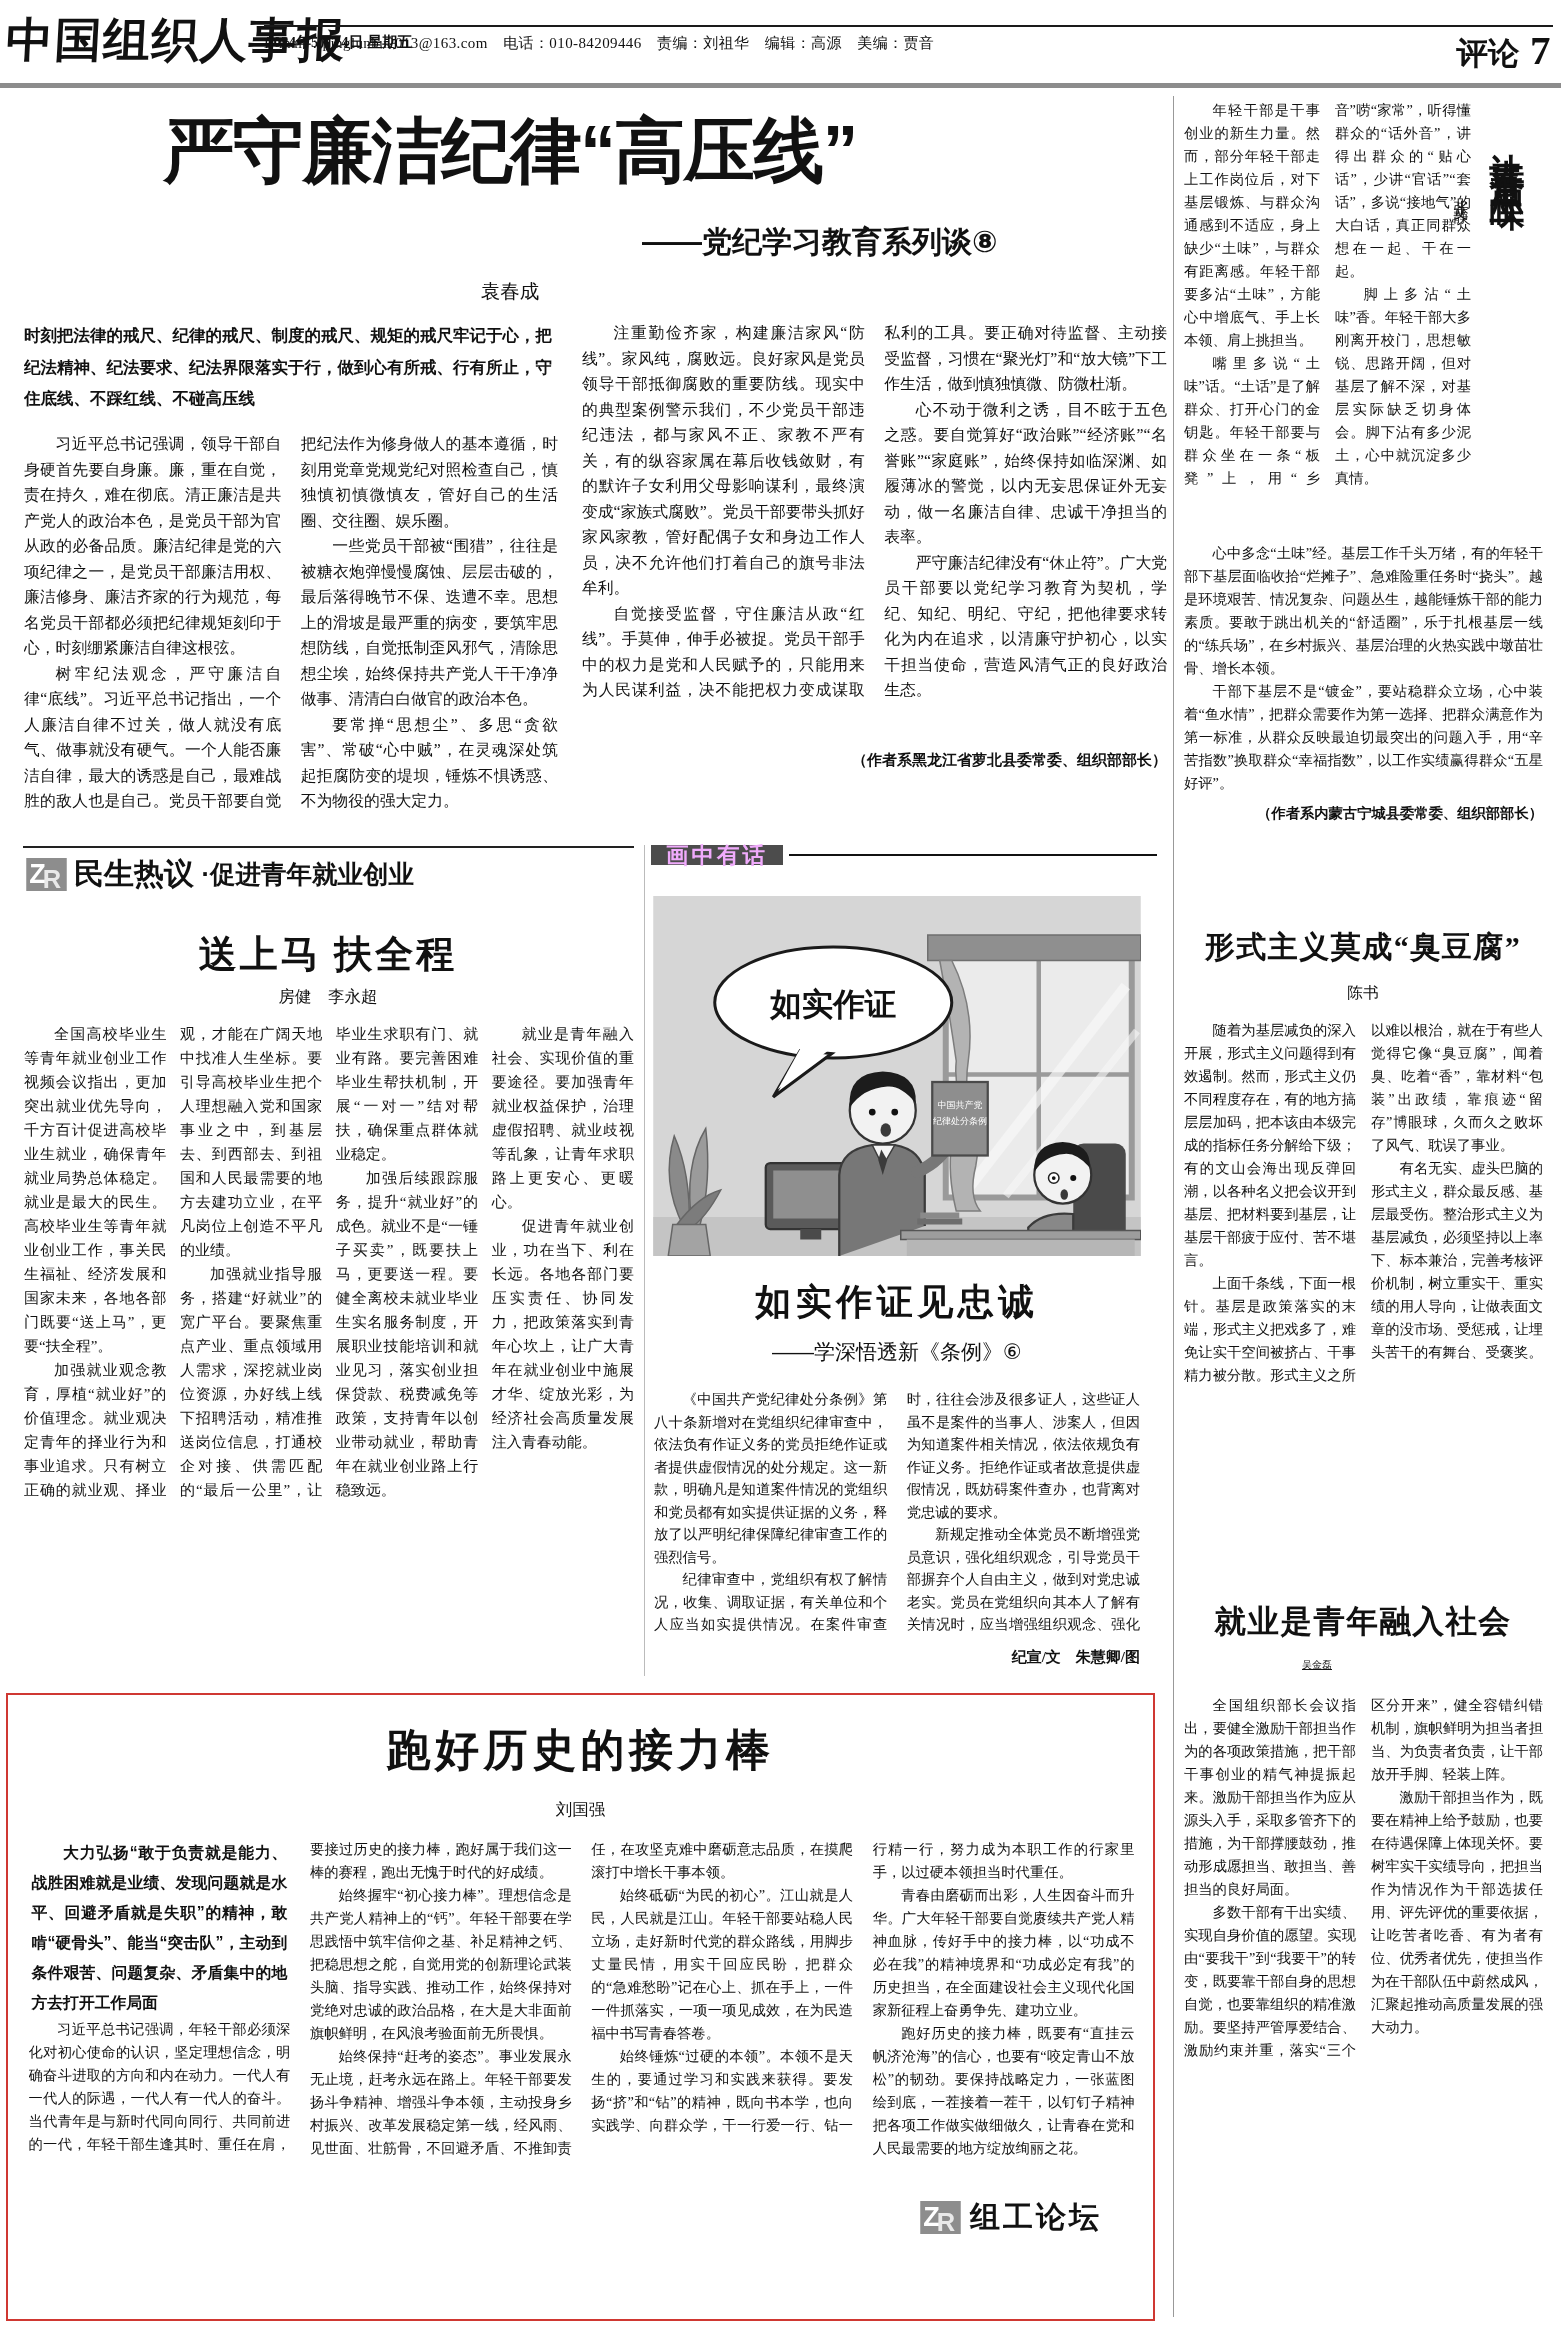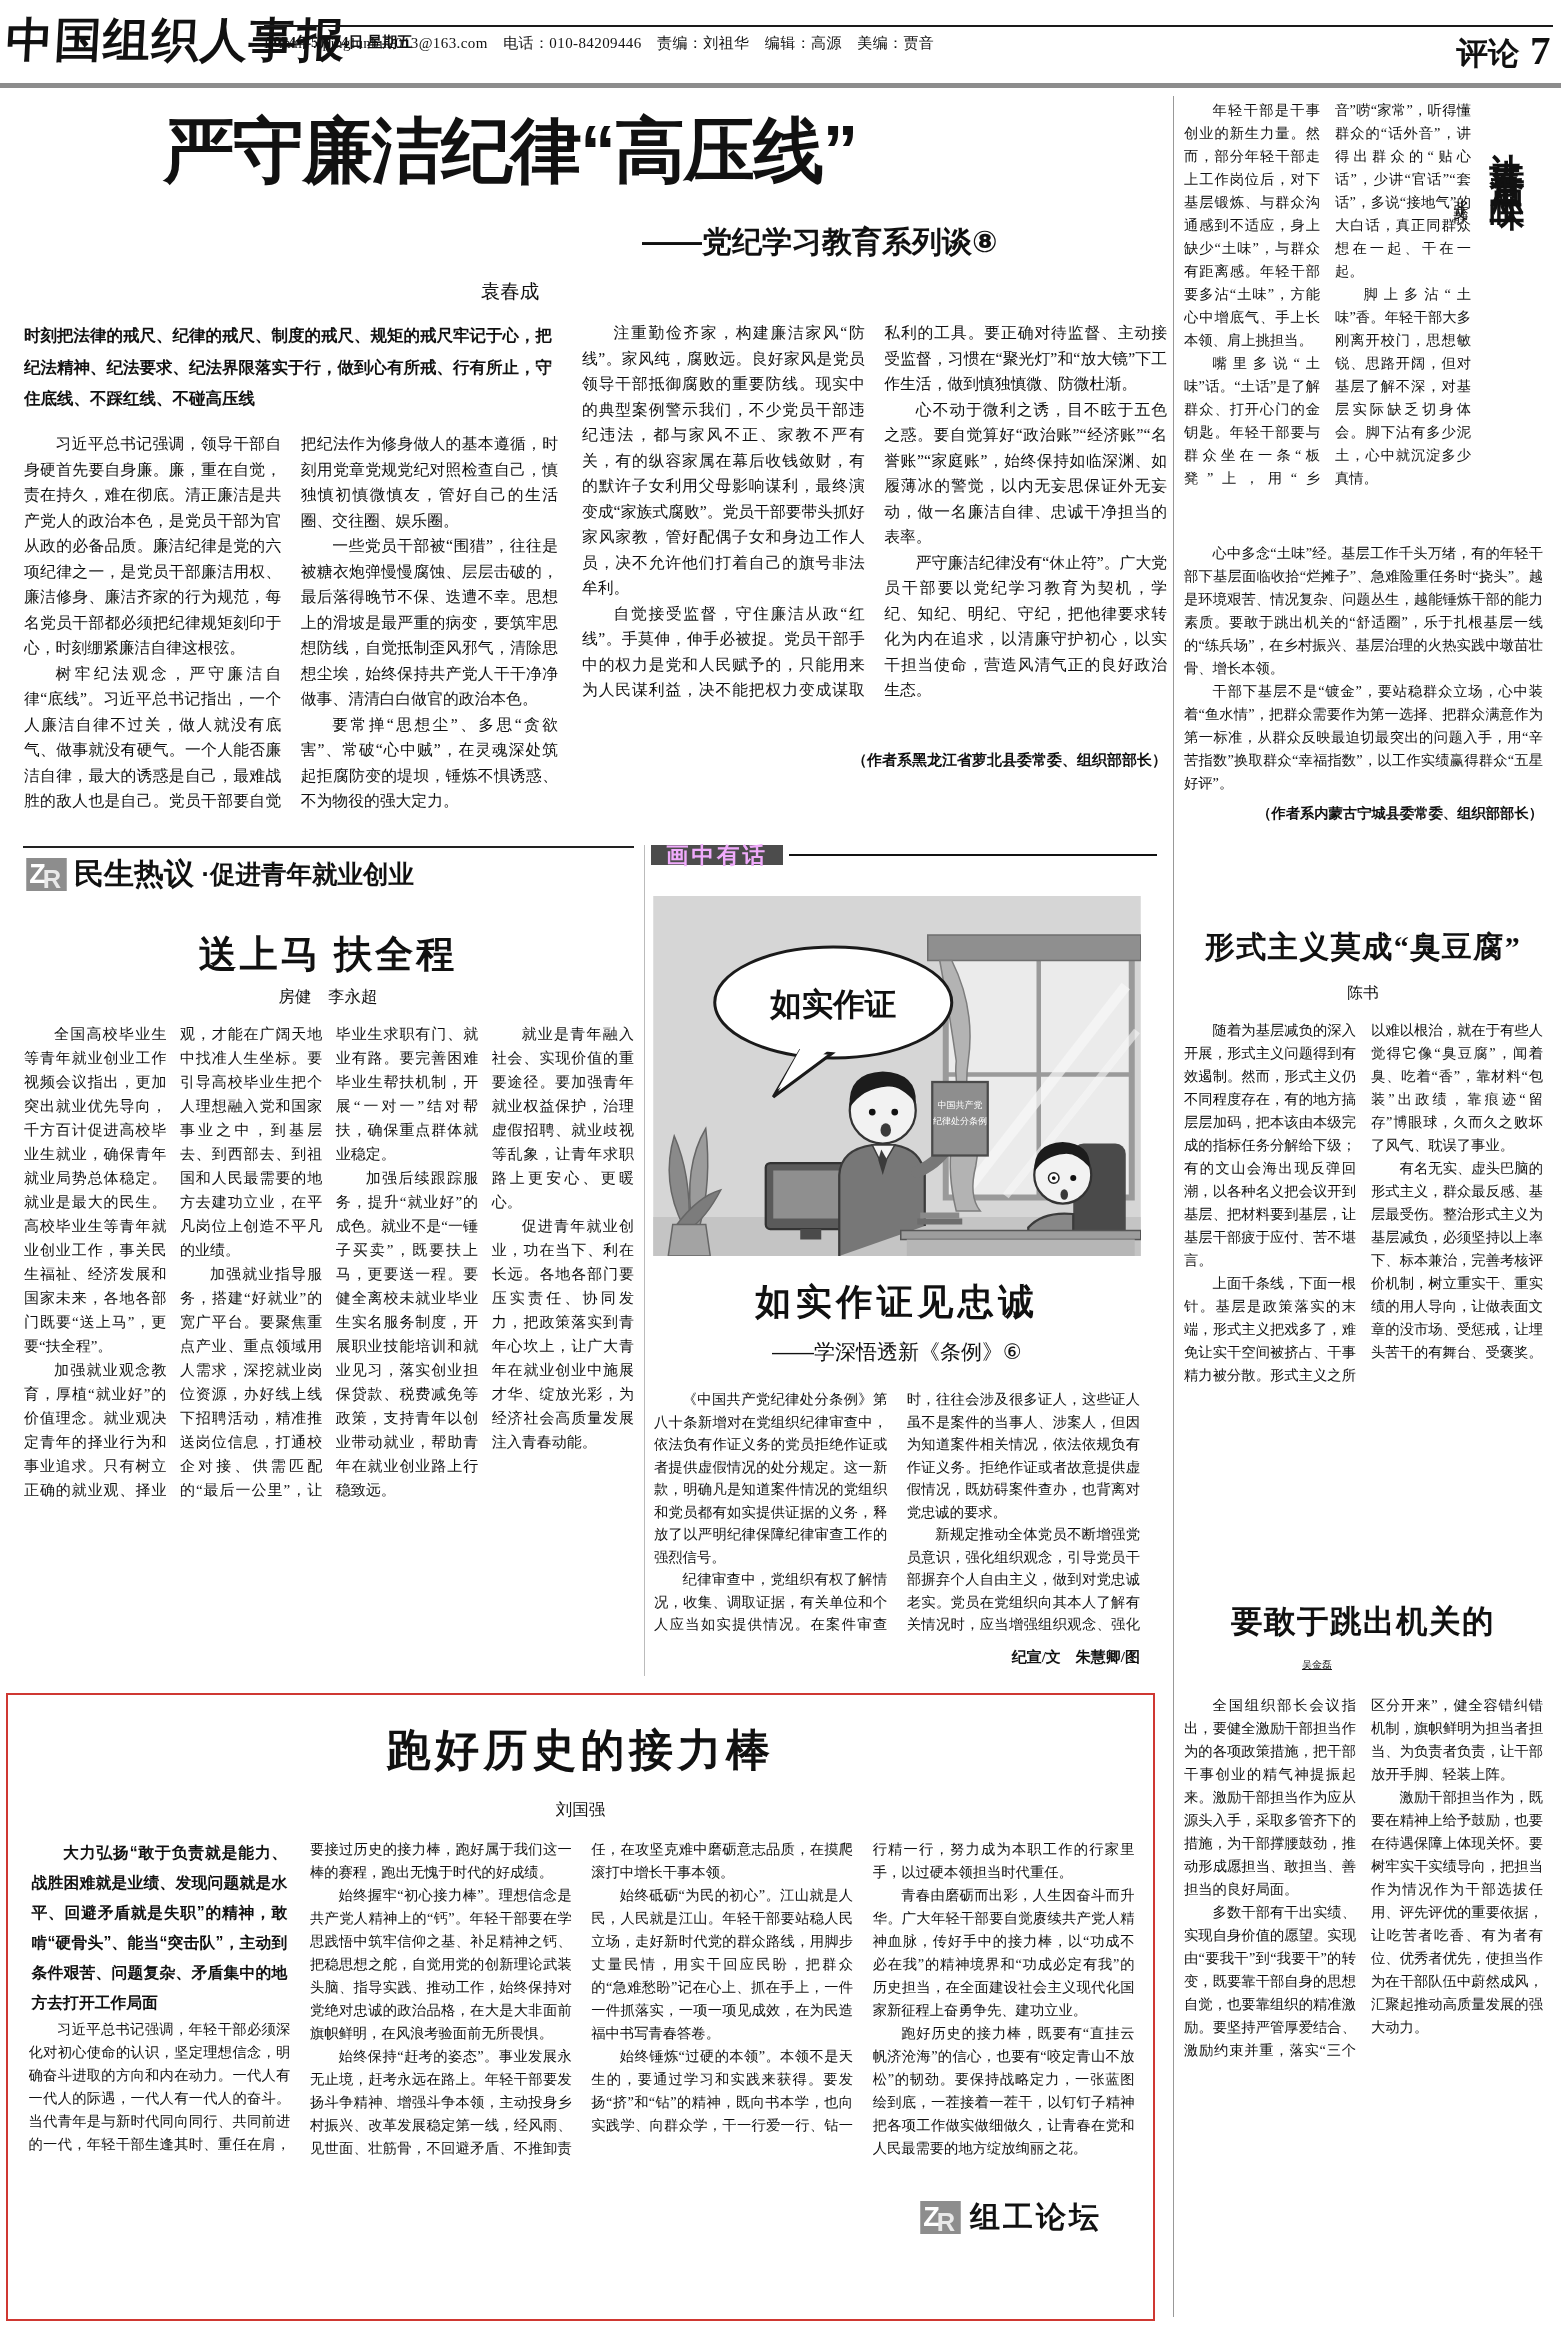--- a/index.html
+++ b/index.html
@@ -243,21 +243,21 @@
   <div class="abs" id="cartoon-credit">纪宣/文　朱慧卿/图</div>
 
   <div class="abs center" id="xingshi-headline">形式主义莫成“臭豆腐”</div>
   <div class="abs center" id="xingshi-byline">陈书</div>
   <div class="abs bodytext" id="xingshi-body">
       <p>随着为基层减负的深入开展，形式主义问题得到有效遏制。然而，形式主义仍不同程度存在，有的地方搞层层加码，把本该由本级完成的指标任务分解给下级；有的文山会海出现反弹回潮，以各种名义把会议开到基层、把材料要到基层，让基层干部疲于应付、苦不堪言。</p>
       <p>上面千条线，下面一根针。基层是政策落实的末端，形式主义把戏多了，难免让实干空间被挤占、干事精力被分散。形式主义之所以难以根治，就在于有些人觉得它像“臭豆腐”，闻着臭、吃着“香”，靠材料“包装”出政绩，靠痕迹“留存”博眼球，久而久之败坏了风气、耽误了事业。</p>
       <p>有名无实、虚头巴脑的形式主义，群众最反感、基层最受伤。整治形式主义为基层减负，必须坚持以上率下、标本兼治，完善考核评价机制，树立重实干、重实绩的用人导向，让做表面文章的没市场、受惩戒，让埋头苦干的有舞台、受褒奖。</p>
     </div>
 
-  <div class="abs center" id="dandang-headline">要敢于跳出机关的</div>
+  <div class="abs center" id="dandang-headline">就业是青年融入社会</div>
   <div class="abs center" id="dandang-byline">吴金磊</div>
   <div class="abs bodytext" id="dandang-body">
       <p>全国组织部长会议指出，要健全激励干部担当作为的各项政策措施，把干部干事创业的精气神提振起来。激励干部担当作为应从源头入手，采取多管齐下的措施，为干部撑腰鼓劲，推动形成愿担当、敢担当、善担当的良好局面。</p>
       <p>多数干部有干出实绩、实现自身价值的愿望。实现由“要我干”到“我要干”的转变，既要靠干部自身的思想自觉，也要靠组织的精准激励。要坚持严管厚爱结合、激励约束并重，落实“三个区分开来”，健全容错纠错机制，旗帜鲜明为担当者担当、为负责者负责，让干部放开手脚、轻装上阵。</p>
       <p>激励干部担当作为，既要在精神上给予鼓励，也要在待遇保障上体现关怀。要树牢实干实绩导向，把担当作为情况作为干部选拔任用、评先评优的重要依据，让吃苦者吃香、有为者有位、优秀者优先，使担当作为在干部队伍中蔚然成风，汇聚起推动高质量发展的强大动力。</p>
     </div>
 
   <div class="abs" id="relay-box"></div>
   <div class="abs center" id="relay-headline">跑好历史的接力棒</div>
   <div class="abs center sans" id="relay-byline">刘国强</div>

